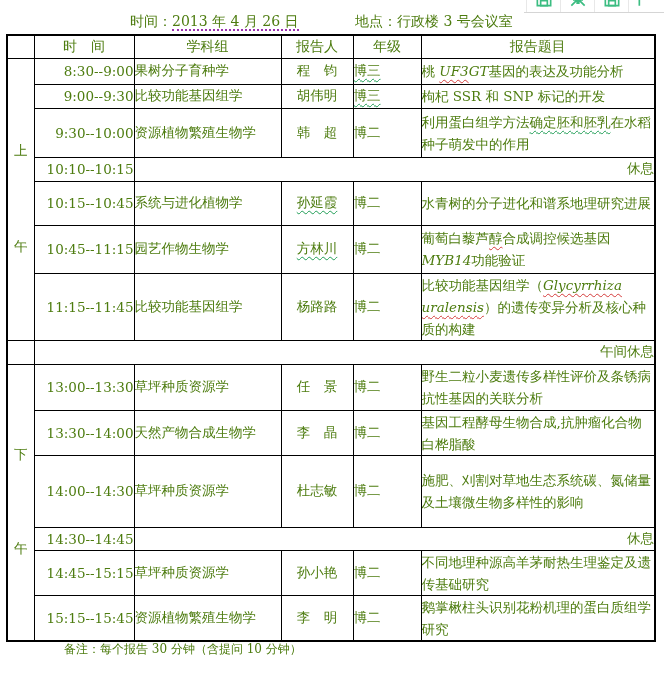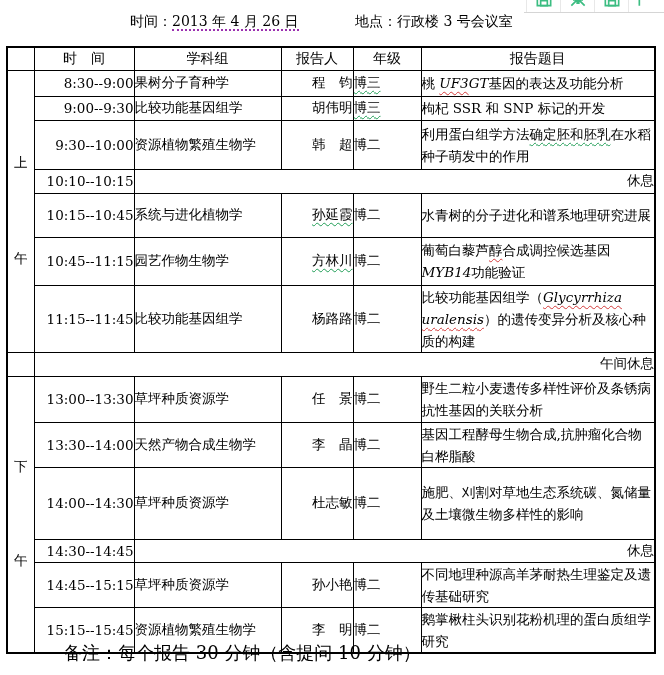--- a/index.html
+++ b/index.html
@@ -1,48 +1,48 @@
 <!DOCTYPE html>
 <html style="--green: #1f9d55; --red: #d43b3b; --purple: #9b30b0;"><head>
 <meta charset="utf-8">
 <style>
   html,body{margin:0;padding:0;background:#fff;}
   .page{position:relative;width:664px;height:675px;background:#ffffff;overflow:hidden;
-        font-family:"DejaVu Serif","Liberation Serif",serif;color:#000000;}
+        font-family:"DejaVu Serif","Liberation Serif",serif;color:#4d7c0f;}
   
   .topline{position:absolute;top:13px;left:0;width:664px;font-size:14px;white-space:nowrap;}
   .topline .datepart{position:absolute;left:130px;}
   .topline .placepart{position:absolute;left:355px;}
   .date-underline{border-bottom:2px dotted var(--purple,#9b30b0);padding-bottom:0px;}
   
   .toolbar{position:absolute;top:-14px;right:0px;display:flex;border-bottom:1px solid #d5d5d5;padding:0 2px;}
   .tool{width:33px;height:26px;display:flex;align-items:center;justify-content:center;border-left:1px solid #e8e8e8;}
   .tool svg{width:20px;height:20px;}
   
   table.sched{position:absolute;top:34px;left:6px;border-collapse:collapse;table-layout:fixed;
-              border:2px solid #000;margin-top:12px;}
+              border:2px solid #000;}
   table.sched th,table.sched td{border:1px solid #000;padding:0;font-weight:normal;
               font-size:13.5px;overflow:hidden;}
   table.sched th{text-align:center;font-size:14px;}
   td.c-time{text-align:right;font-size:13px;font-family:"DejaVu Serif","Liberation Serif",serif;}
   td.c-group{text-align:left;padding-left:12px;}
-  td.c-pres{text-align:right;}
+  td.c-pres{text-align:center;}
   td.c-grade{}
   td.c-title{text-align:left;padding:3px 4px 3px 10px;line-height:22px;}
   td.c-break{text-align:right;padding-left:10px;}
   td.session-cell{text-align:center;font-size:14.5px;}
   td.session-cell .sch{line-height:1;}
   td.session-cell{vertical-align:middle;}
   .sess-wrap{display:flex;flex-direction:column;justify-content:space-evenly;height:100%;}
   .it{font-style:italic;font-family:"DejaVu Serif","Liberation Serif",serif;}
   .u-green{text-decoration-line:underline;text-decoration-style:wavy;
            text-decoration-color:var(--green,#1f9d55);text-decoration-thickness:1px;text-underline-offset:3px;}
   .u-red{text-decoration-line:underline;text-decoration-style:wavy;
          text-decoration-color:var(--red,#d43b3b);text-decoration-thickness:1px;text-underline-offset:3px;}
-  .footer-note{position:absolute;top:641px;left:64px;font-size:18px;}
+  .footer-note{position:absolute;top:641px;left:64px;font-size:12px;}
 </style>
 </head>
 <body>
 
 <div class="page">
 
   <div class="toolbar">
     <div class="tool">
       <svg viewBox="0 0 24 24">
         <path d="M4 4 h12 l4 4 v12 h-16 z" fill="none" stroke="#3cbd82" stroke-width="2"></path>

